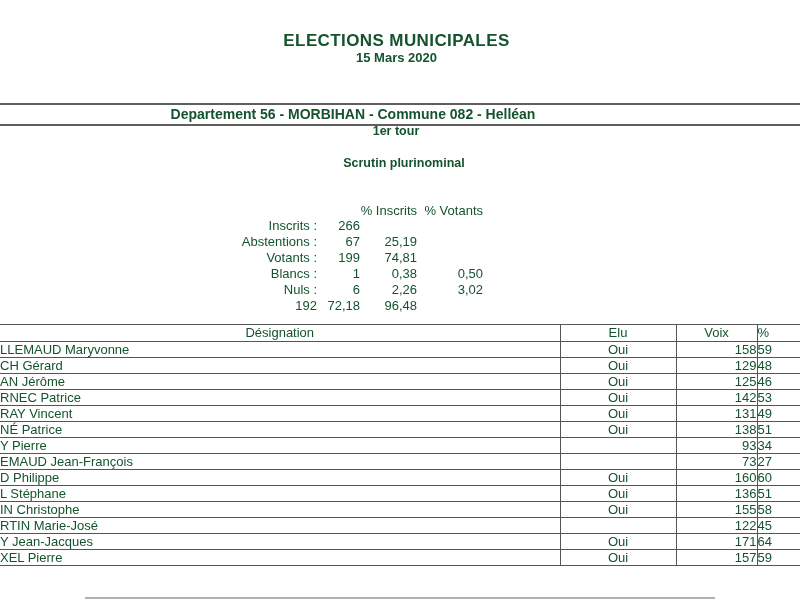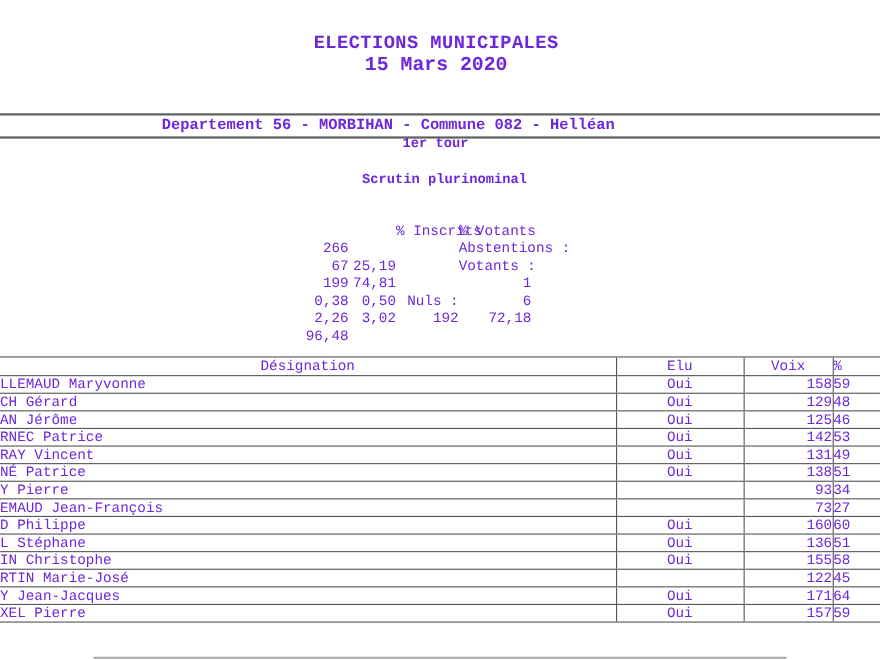--- a/index.html
+++ b/index.html
@@ -1,24 +1,24 @@
 <!DOCTYPE html>
 <html><head>
 <meta charset="utf-8">
 <style>
   html,body{margin:0;padding:0;background:#ffffff;}
   #viewport{
     position:relative;width:800px;height:600px;overflow:hidden;
-    background:#ffffff;color:#6d28d9;
-    font-family:Liberation Mono, monospace;
+    background:#ffffff;color:#14532d;
+    font-family:Liberation Sans, sans-serif;
   }
   .abs{position:absolute;}
   .ctr{text-align:center;}
   .title1{top:31px;left:0;width:793px;font-weight:bold;font-size:17px;letter-spacing:.4px;}
-  .title2{top:50px;left:0;width:793px;font-weight:bold;font-size:18px;}
+  .title2{top:50px;left:0;width:793px;font-weight:bold;font-size:13px;}
   .dep-line{left:0;width:800px;height:2px;background:#5f5f5f;}
   .dep-text{top:104px;left:0;width:706px;height:32px;line-height:20px;font-weight:bold;font-size:14px;}
   .round1{top:124px;left:0;width:792px;font-weight:bold;font-size:12.5px;}
   .round2{top:156px;left:0;width:808px;font-weight:bold;font-size:12.5px;}
 
   
   .summary{top:203px;left:180px;display:grid;grid-template-columns:137px 43px 57px 66px;font-size:13px;}
   .summary .cell{text-align:right;height:16px;line-height:16px;white-space:nowrap;}
   .summary .hcell{height:15px;line-height:15px;}
 
@@ -60,34 +60,36 @@
 
   <div class="abs ctr round1">1er tour</div>
   <div class="abs ctr round2">Scrutin plurinominal</div>
 
   <div class="abs summary">
     <div class="cell hcell"></div>
     <div class="cell hcell"></div>
     <div class="cell hcell">% Inscrits</div>
     <div class="cell hcell">% Votants</div>
 
+    <div class="cell">Inscrits :</div>
     <div class="cell">266</div>
     <div class="cell"></div>
     <div class="cell"></div>
 
     <div class="cell">Abstentions :</div>
     <div class="cell">67</div>
     <div class="cell">25,19</div>
     <div class="cell"></div>
 
     <div class="cell">Votants :</div>
     <div class="cell">199</div>
     <div class="cell">74,81</div>
     <div class="cell"></div>
 
+    <div class="cell">Blancs :</div>
     <div class="cell">1</div>
     <div class="cell">0,38</div>
     <div class="cell">0,50</div>
 
     <div class="cell">Nuls :</div>
     <div class="cell">6</div>
     <div class="cell">2,26</div>
     <div class="cell">3,02</div>
 
     <div class="cell">192</div>

